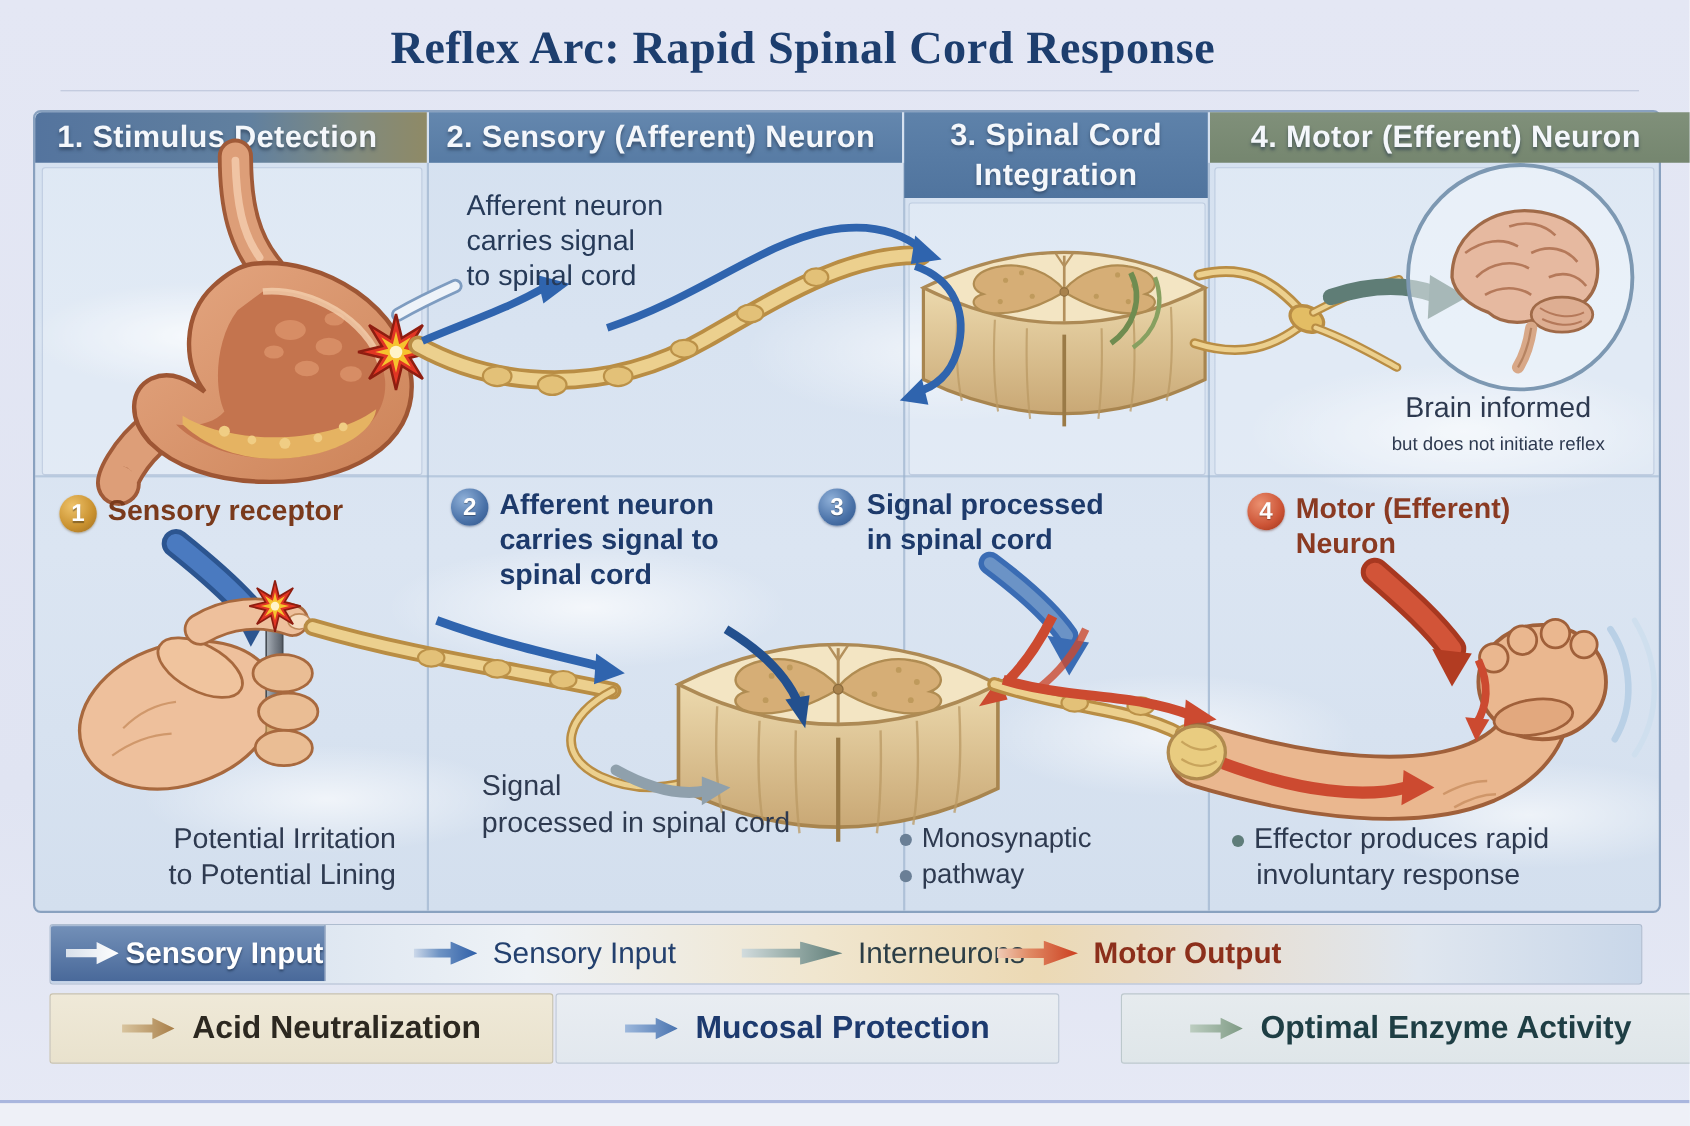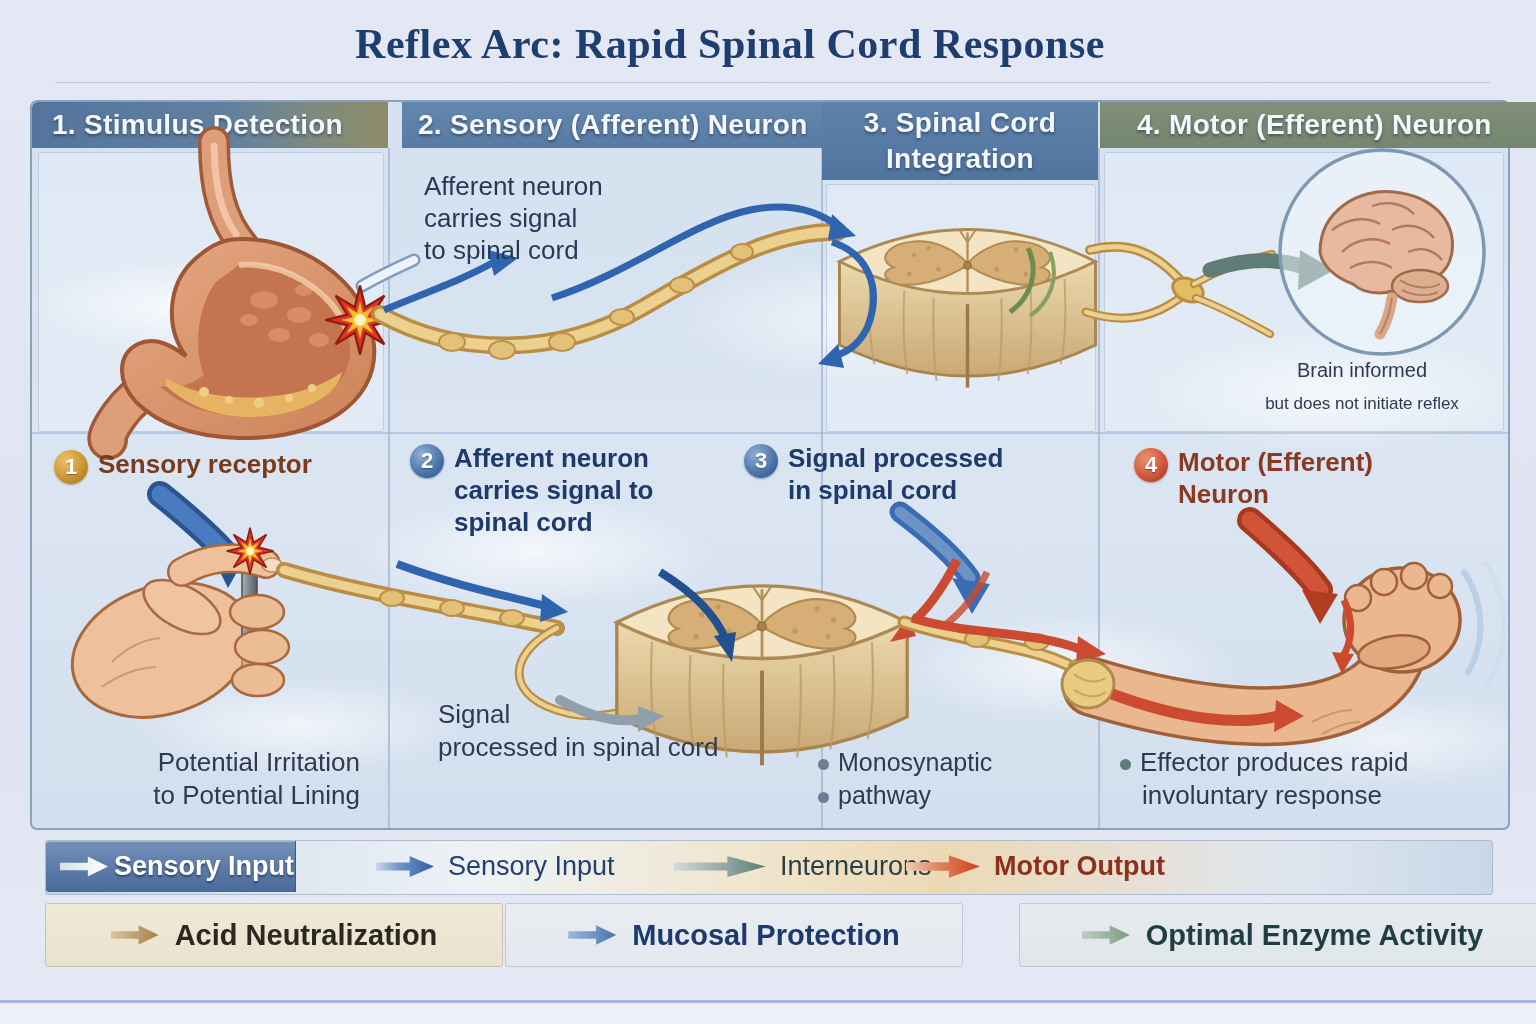--- a/index.html
+++ b/index.html
@@ -25,21 +25,21 @@
       linear-gradient(180deg,#d5e1f0,#dbe5f2 55%,#d3dfee);}
   .vdiv{top:46px;bottom:0;width:2px;background:#aec1d8;}
   #hdiv{left:0;top:330px;width:1476px;height:2px;background:rgba(155,178,205,.55);}
   .subpanel{border:1px solid rgba(150,170,200,.45);background:rgba(248,251,254,.28);border-radius:3px;}
   
   .colhead{top:0;height:46px;display:flex;align-items:center;color:#f4f7fb;
            font-size:28px;font-weight:700;letter-spacing:.3px;
            text-shadow:0 2px 3px rgba(30,45,70,.55);}
   #h1{left:0;width:356px;border-radius:6px 0 0 0;padding-left:20px;box-sizing:border-box;
       background:linear-gradient(90deg,#54749e,#61809f 55%,#7f8a80 80%,#8f8a66);}
-  #h2{left:370px;width:430px;padding-left:16px;box-sizing:border-box;
+  #h2{left:358px;width:430px;padding-left:16px;box-sizing:border-box;
       background:linear-gradient(180deg,#6487ae,#577ba4);}
   #h3{left:790px;width:276px;height:78px;flex-direction:column;justify-content:center;align-items:center;
       line-height:36px;background:linear-gradient(180deg,#5e82aa,#50749e);}
   #h4{left:1068px;width:465px;border-radius:0 6px 0 0;padding-left:37px;box-sizing:border-box;
       background:linear-gradient(180deg,#80907a,#75866f);}
   
   .note{color:#263a58;font-size:26px;line-height:32px;font-weight:400;}
   .caption{color:#2e3a50;font-size:26px;line-height:33px;}
   .step{display:flex;align-items:flex-start;gap:10px;}
   .badge{width:34px;height:34px;border-radius:50%;flex:0 0 34px;margin-top:2px;
@@ -366,21 +366,21 @@
     </g>
   </svg>
 
   <div class="abs note" style="left:392px;top:68px">
     <div>Afferent neuron</div>
     <div>carries signal</div>
     <div>to spinal cord</div>
   </div>
 
   <div class="abs" style="left:1160px;top:252px;width:340px;text-align:center">
-    <div class="caption" style="font-size:20px">Brain informed</div>
+    <div class="caption" style="font-size:26px">Brain informed</div>
     <div class="caption" style="font-size:17px">but does not initiate reflex</div>
   </div>
 
   <div class="abs step" style="left:22px;top:346px">
     <div class="badge gold">
         <span>1</span>
       </div>
     <div class="steptext brown">
       <div>Sensory receptor</div>
     </div>

